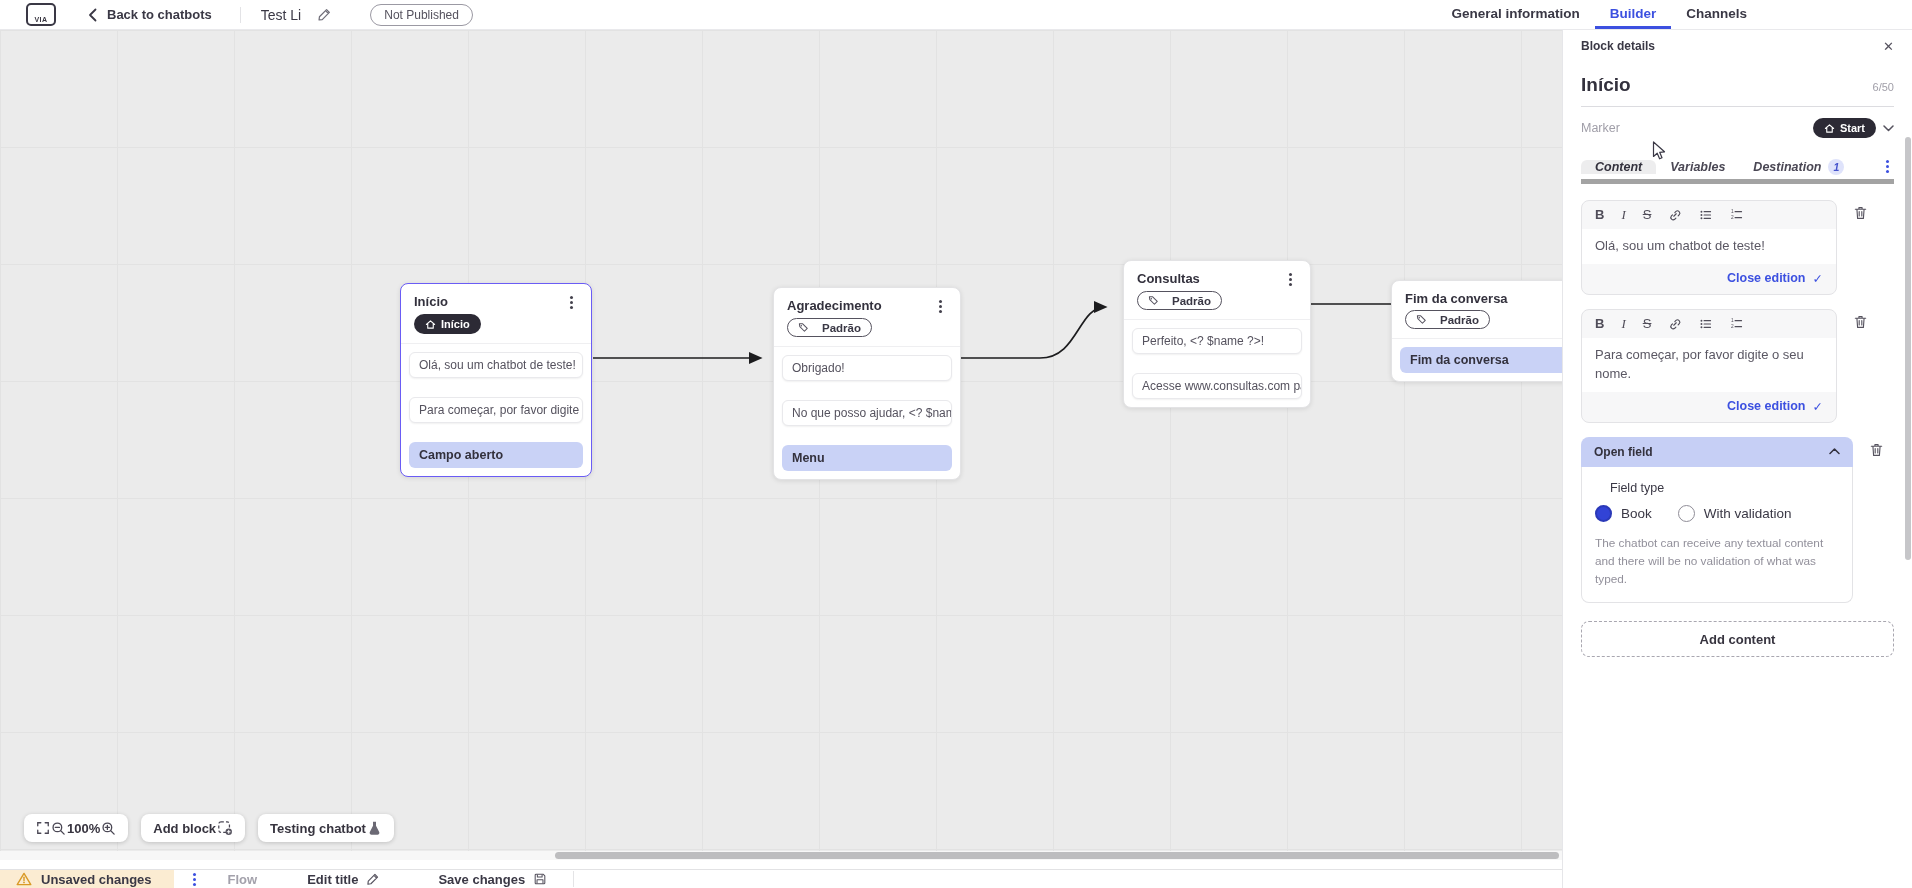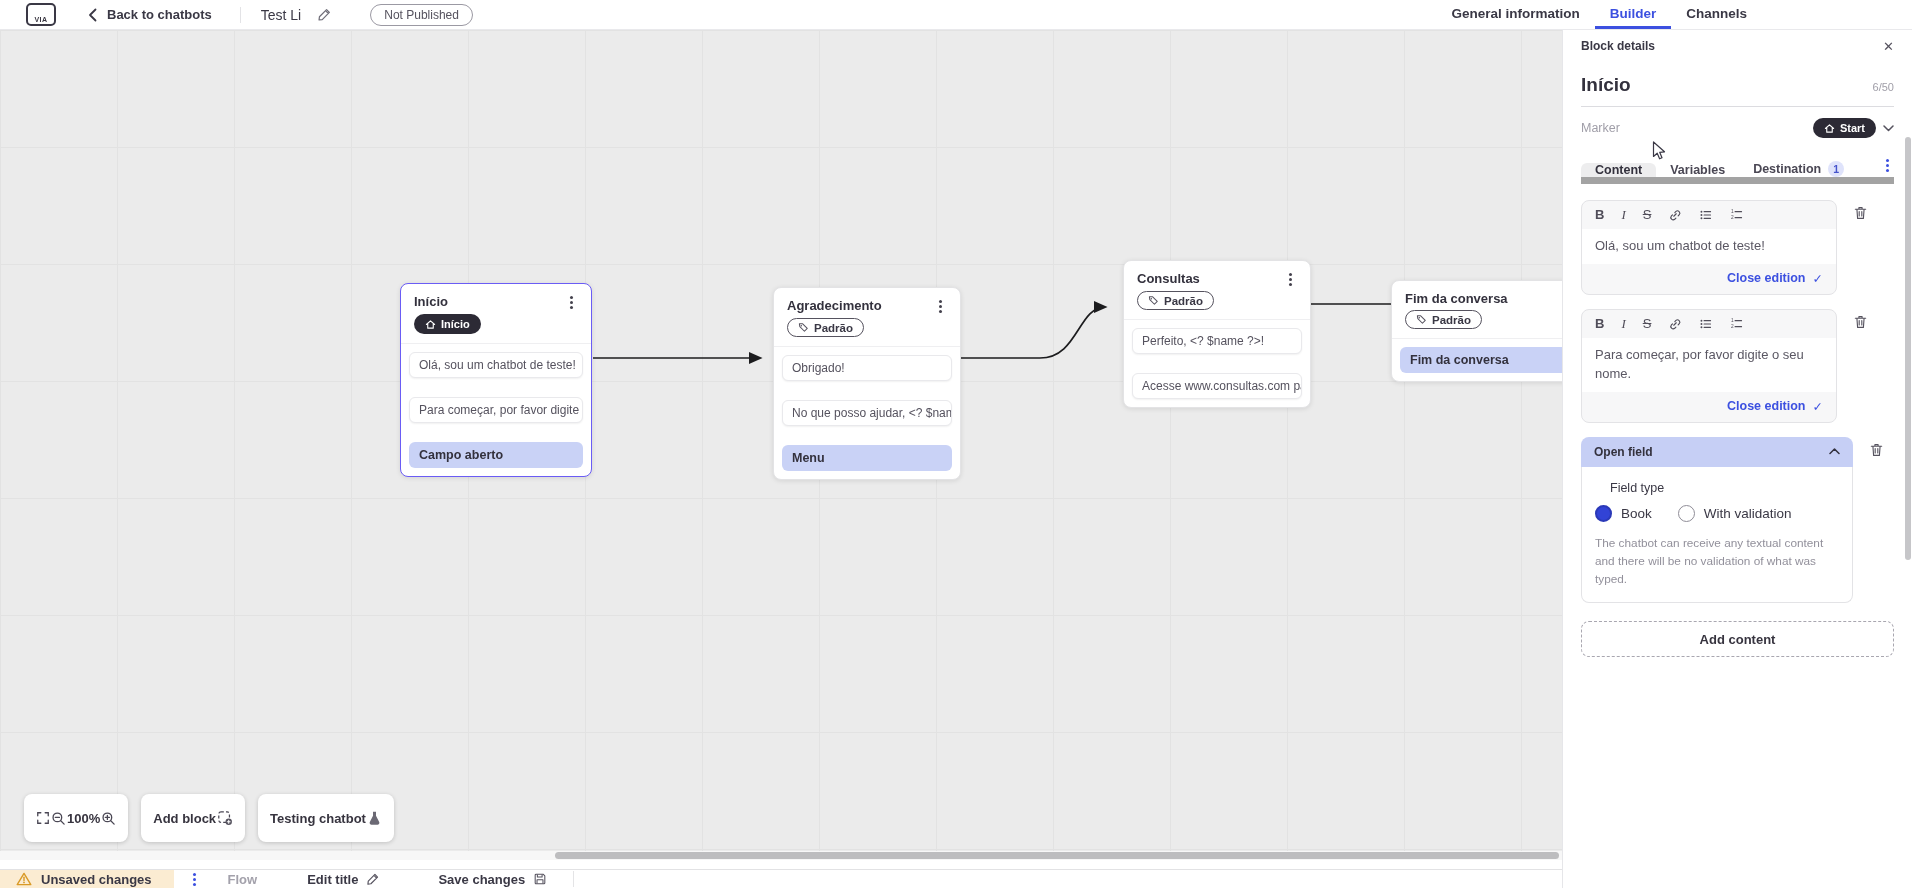--- a/index.html
+++ b/index.html
@@ -43,31 +43,31 @@
   .node.selected{ border:1.5px solid #6a5cf5; }
   .node-header{ display:flex; justify-content:space-between; align-items:flex-start; padding:10px 13px 4px; }
   .node-title{ font-size:13px; font-weight:bold; color:#33313d; }
   .kebab{ width:14px; height:16px; display:flex; align-items:center; justify-content:center; cursor:pointer; color:#44414d; }
   .dots{ width:3px; height:3px; border-radius:50%; background:currentColor;
     box-shadow:0 -5px 0 currentColor, 0 5px 0 currentColor; }
   .node-pillrow{ padding:0 13px 9px; display:flex; }
   .pill-dark{ background:#2c2a35; color:#fff; border-radius:999px; padding:4px 11px;
     font-size:11px; font-weight:bold; display:flex; align-items:center; gap:5px; }
   .pill-outline{ border:1.2px solid #55525e; color:#3a3845; border-radius:999px; padding:2.5px 10px;
-    font-size:11.5px; font-weight:bold; display:flex; align-items:center; gap:5px; background:#fff; }
+    font-size:11.5px; font-weight:bold; display:flex; align-items:center; gap:13px; background:#fff; }
   .node-body{ border-top:1px solid #efeff1; padding:8px; }
   .msg{ background:#fff; border:1px solid #e9e9ec; box-shadow:0 1px 2px rgba(0,0,0,.06);
     border-radius:6px; padding:5px 9px; font-size:12px; color:#55525e; margin-bottom:19px;
     white-space:nowrap; overflow:hidden; }
   .action-row{ background:#c9d2f6; border-radius:6px; padding:6px 10px; font-size:12.5px;
     font-weight:bold; color:#33313d; white-space:nowrap; overflow:hidden; }
 
   
   .canvas-controls{ position:absolute; left:24px; bottom:18px; display:flex; gap:13px; }
-  .ctl{ background:#fff; border-radius:8px; box-shadow:0 1px 4px rgba(0,0,0,.18); height:48px;
+  .ctl{ background:#fff; border-radius:8px; box-shadow:0 1px 4px rgba(0,0,0,.18); height:28px;
     display:flex; align-items:center; padding:0 12px; gap:1px; font-size:13px; font-weight:bold;
     color:#37343f; cursor:pointer; }
   .ctl .icon{ display:flex; align-items:center; color:#4a4754; }
   .hscroll-track{ position:absolute; left:0; right:0; bottom:0; height:9px; background:#f7f7f7; }
   .hscroll-thumb{ position:absolute; left:555px; right:3px; bottom:1px; height:7px;
     background:#bdbdbf; border-radius:4px; }
 
   
   .panel{ position:absolute; right:0; top:30px; width:350px; height:858px; background:#fff;
     border-left:1px solid #e6e6e9; z-index:20; }
@@ -76,21 +76,21 @@
   .panel-head .t{ font-size:12px; font-weight:bold; color:#3a3845; }
   .close-x{ font-size:13px; color:#55525e; cursor:pointer; }
   .name-row{ margin-top:12px; display:flex; align-items:baseline; border-bottom:1px solid #dcdce0; padding-bottom:10px; }
   .name-row .name{ font-size:19px; font-weight:bold; color:#33313d; }
   .name-row .counter{ margin-left:auto; font-size:11px; color:#a09ea8; }
   .marker-row{ margin-top:11px; display:flex; align-items:center; }
   .marker-row .lbl{ font-size:12.5px; color:#a09ea8; }
   .marker-row .right{ margin-left:auto; display:flex; align-items:center; gap:7px; }
   .chev{ color:#55525e; display:flex; }
 
-  .ptabs{ margin-top:16px; display:flex; align-items:flex-end; height:30px; border-bottom:7px solid #a3a3a3; }
+  .ptabs{ margin-top:16px; display:flex; align-items:center; height:30px; border-bottom:5px solid #a3a3a3;font-style:italic; }
   .ptab{ display:flex; align-items:center; gap:7px; padding:0 14px; font-size:12.5px; font-weight:bold;
     color:#4a4754; cursor:pointer; }
   .ptab.active{ background:#ededee; border-radius:6px 6px 0 0; color:#33313d; }
   .ptab .badge{ width:16px; height:16px; border-radius:50%; background:#dfe3fb; color:#4553cc;
     font-size:10.5px; font-weight:bold; display:flex; align-items:center; justify-content:center; }
   .ptabs .kebab{ margin-left:auto; align-self:center; color:#3c50e0; }
 
   .cards{ margin-top:16px; display:flex; flex-direction:column; gap:14px; }
   .card-row{ display:flex; align-items:flex-start; gap:16px; }
   .editor-card{ width:256px; border:1px solid #e3e3e6; border-radius:8px; background:#f7f7f8; overflow:hidden; }

